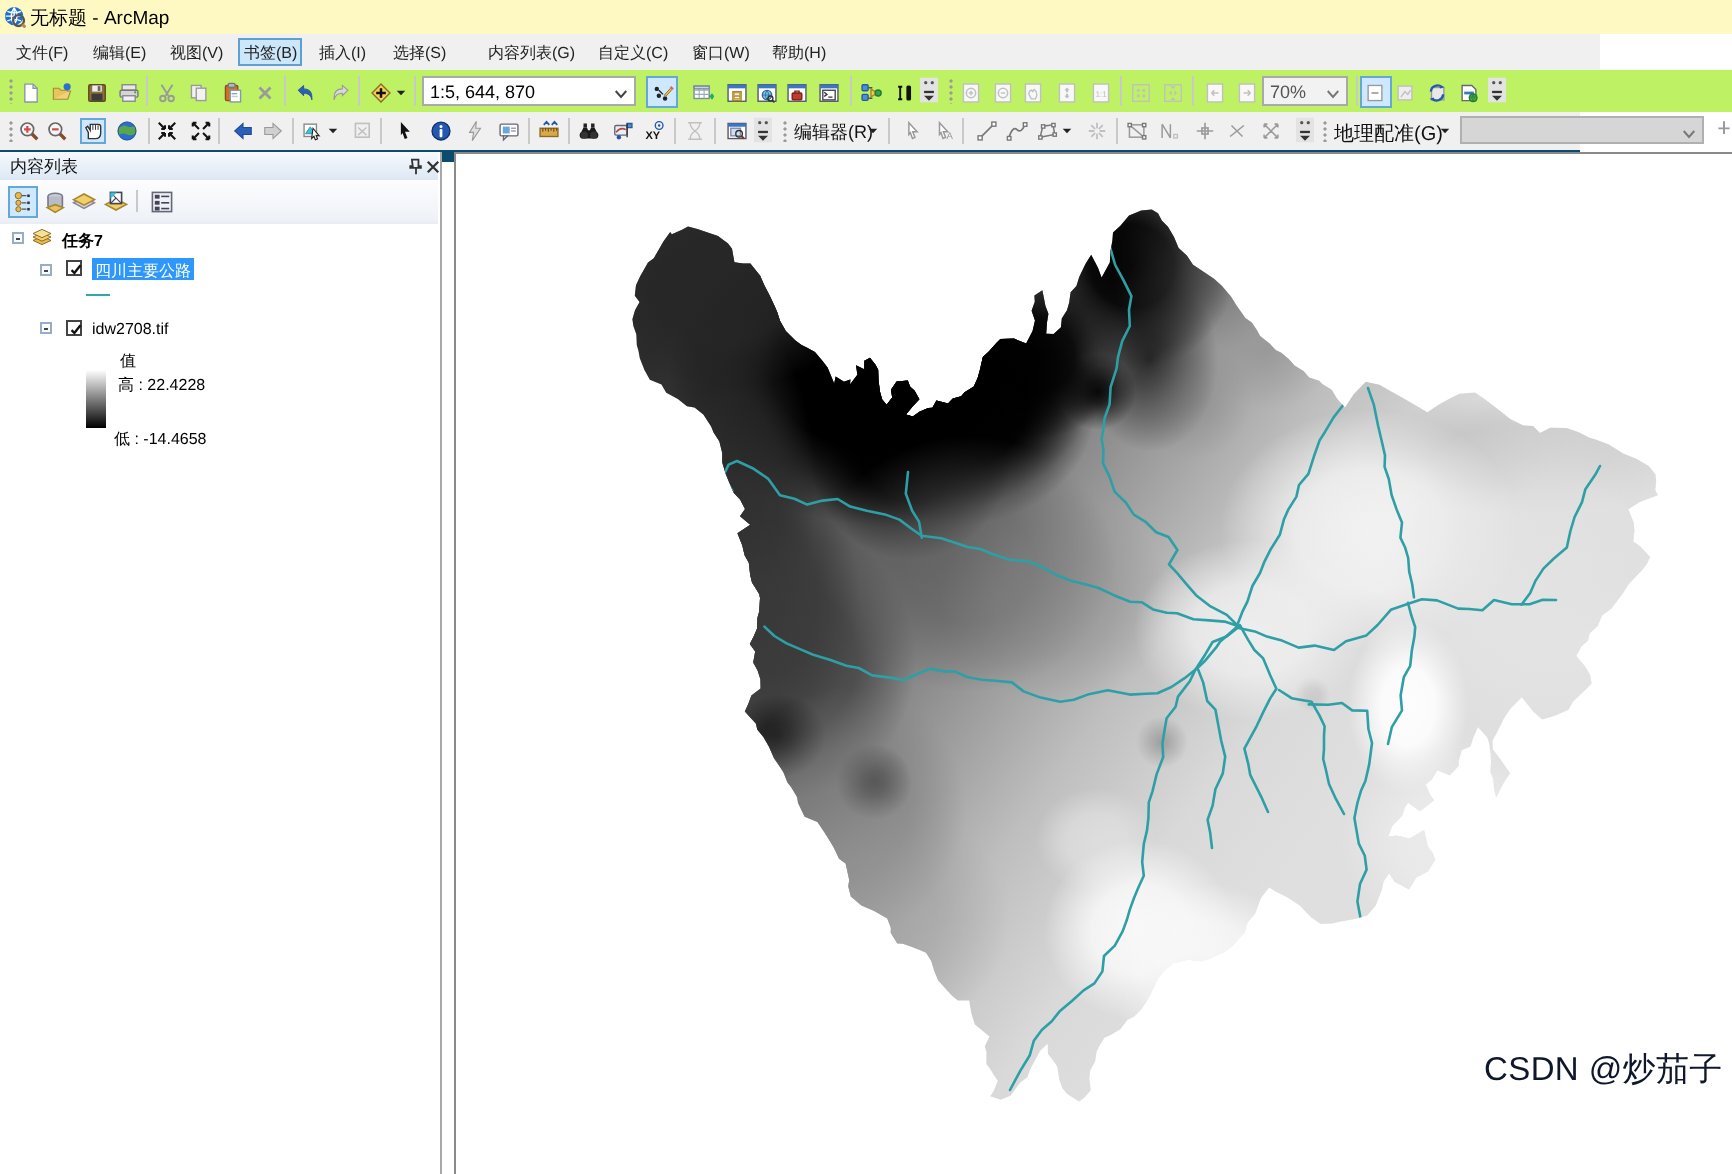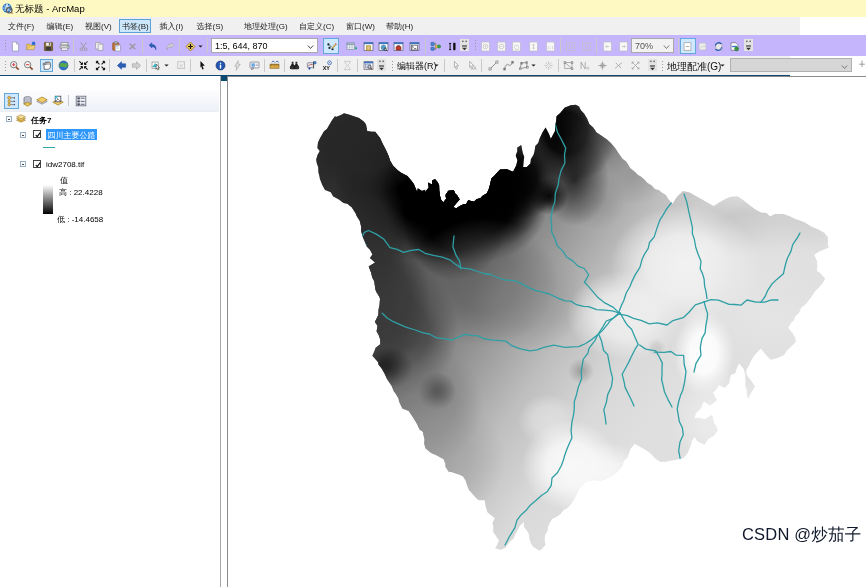--- a/index.html
+++ b/index.html
@@ -4,21 +4,21 @@
 <style>
 html,body{margin:0;padding:0;}
 body{width:866px;height:587px;overflow:hidden;position:relative;
  font-family:"Liberation Sans",sans-serif;background:#fff;}
 .abs{position:absolute;}
 #titlebar{left:0;top:0;width:866px;height:17px;background:#fef9c3;}
 #titletext{left:15px;top:3px;font-size:9.5px;color:#000;}
 #menubar{left:0;top:17px;width:800px;height:18px;background:#f0f0f0;}
 .menu{position:absolute;top:4px;font-size:8px;color:#222;white-space:nowrap;}
 .hlbox{position:absolute;left:119px;top:1.5px;width:32px;height:14px;background:#cce6fa;border:1px solid #5e9fd4;box-sizing:border-box;}
-#tb1{left:0;top:35px;width:866px;height:21px;background:#c4b5fd;}
+#tb1{left:0;top:35px;width:866px;height:21px;background:#bef264;}
 #tb2{left:0;top:56px;width:790px;height:19px;background:#f0f0f0;border-bottom:6px solid #0c4a6e;}
 .grip{position:absolute;width:3px;top:4px;bottom:4px;
  background-image:radial-gradient(circle,#9a9a9a 35%,transparent 40%);
  background-size:3px 3px;}
 .sep{position:absolute;width:1px;top:3px;bottom:3px;background:#c9c9c9;}
 .combo{position:absolute;background:#fff;border:1px solid #a9a9a9;font-size:9px;color:#000;box-sizing:border-box;}
 .combo .tx{position:absolute;left:3px;top:2px;white-space:nowrap;}
 .combo .ch{position:absolute;right:3px;top:5px;}
 .tgl{position:absolute;background:#cde8ff;border:1px solid #66a7da;box-sizing:border-box;}
 #tocpanel{left:0;top:76px;width:221px;height:511px;background:#fff;border-right:1px solid #a8a8a8;box-sizing:border-box;}
@@ -47,21 +47,21 @@
 </div>
 
 <div id="menubar" class="abs">
  <div class="hlbox"></div>
  <span class="menu" style="left:8px">文件(F)</span>
  <span class="menu" style="left:46.5px">编辑(E)</span>
  <span class="menu" style="left:85px">视图(V)</span>
  <span class="menu" style="left:122px">书签(B)</span>
  <span class="menu" style="left:159.5px">插入(I)</span>
  <span class="menu" style="left:196.5px">选择(S)</span>
- <span class="menu" style="left:244px">地理处理(G)</span>
+ <span class="menu" style="left:244px">内容列表(G)</span>
  <span class="menu" style="left:299px">自定义(C)</span>
  <span class="menu" style="left:346px">窗口(W)</span>
  <span class="menu" style="left:386px">帮助(H)</span>
 </div>
 
 <div id="tb1" class="abs">
 <div class="grip" style="left:4px"></div>
 <div class="tgl" style="left:323px;top:3px;width:16px;height:16px"></div>
 <svg class="abs" style="left:9.5px;top:5.5px" width="11" height="11" viewBox="0 0 16 16">
       <path d="M3.5 1.5 h6 l3 3 v10 h-9 Z" fill="#fff" stroke="#8a96a8" stroke-width="1"></path>
@@ -468,20 +468,29 @@
       <svg class="ch" width="7" height="6" viewBox="0 0 9 8">
         <path d="M1 2 L4.5 6 8 2" stroke="#777" stroke-width="1.3" fill="none"></path>
       </svg>
     </div>
 <svg class="abs" style="left:858px;top:3px" width="8" height="12" viewBox="0 0 9 15">
       <path d="M4.5 2 v8 M1 6.5 h7" stroke="#999" stroke-width="1.2"></path>
     </svg>
 </div>
 
 <div id="tocpanel" class="abs">
+ <div id="tochdr" class="abs">
+      <span>内容列表</span>
+  <svg class="abs" style="left:204px;top:3px" width="8" height="9" viewBox="0 0 9 11">
+        <path d="M2 1 h4 v4 h1.5 v1 H1 v-1 H2.5 Z M4.5 6 v4" stroke="#333" stroke-width="1.1" fill="none"></path>
+      </svg>
+  <svg class="abs" style="left:213px;top:4px" width="7" height="7" viewBox="0 0 8 8">
+        <path d="M1 1 L7 7 M7 1 L1 7" stroke="#333" stroke-width="1.3"></path>
+      </svg>
+ </div>
  <div id="toctools" class="abs">
 <div class="tgl" style="left:4px;top:3px;width:15px;height:16px"></div>
 <svg class="abs" style="left:5.5px;top:5px" width="12" height="12" viewBox="0 0 15 15">
         <circle cx="4" cy="3.5" r="2" fill="#e8b84a" stroke="#8a6a20" stroke-width="0.6"></circle>
         <circle cx="4" cy="8" r="1.6" fill="#e8b84a" stroke="#8a6a20" stroke-width="0.6"></circle>
         <circle cx="4" cy="12" r="1.6" fill="#e8b84a" stroke="#8a6a20" stroke-width="0.6"></circle>
         <path d="M6 3.5 h3 M6 8 h3 M6 12 h3" stroke="#555" stroke-width="0.8"></path>
         <rect x="9.5" y="2.8" width="1.6" height="1.6" fill="#333"></rect>
         <rect x="9.5" y="7.2" width="1.6" height="1.6" fill="#333"></rect>
         <rect x="9.5" y="11.2" width="1.6" height="1.6" fill="#333"></rect>

